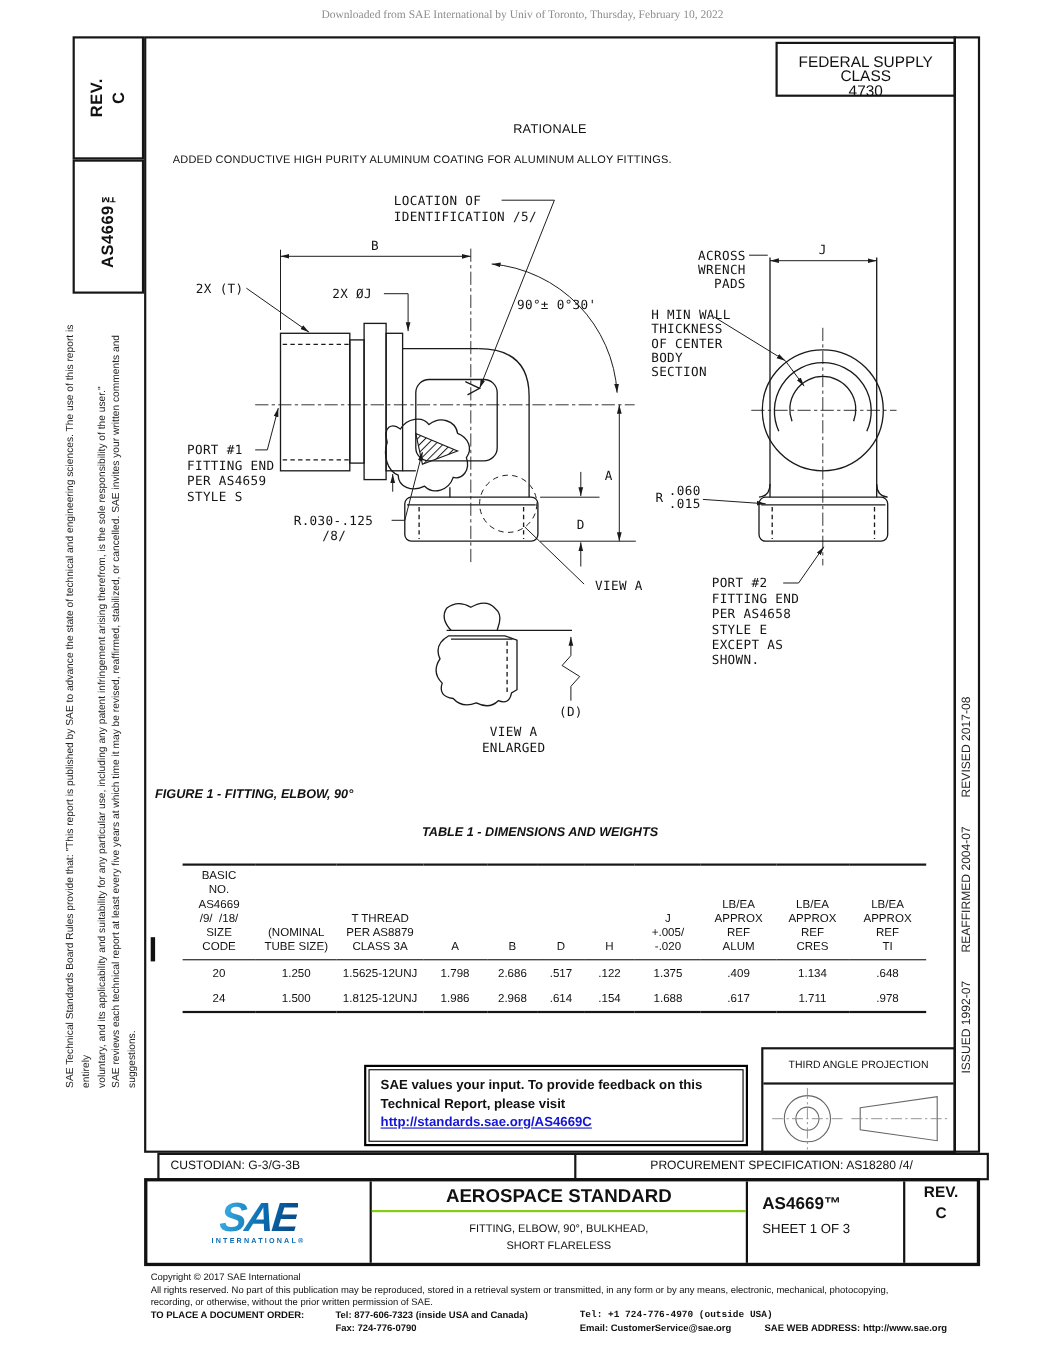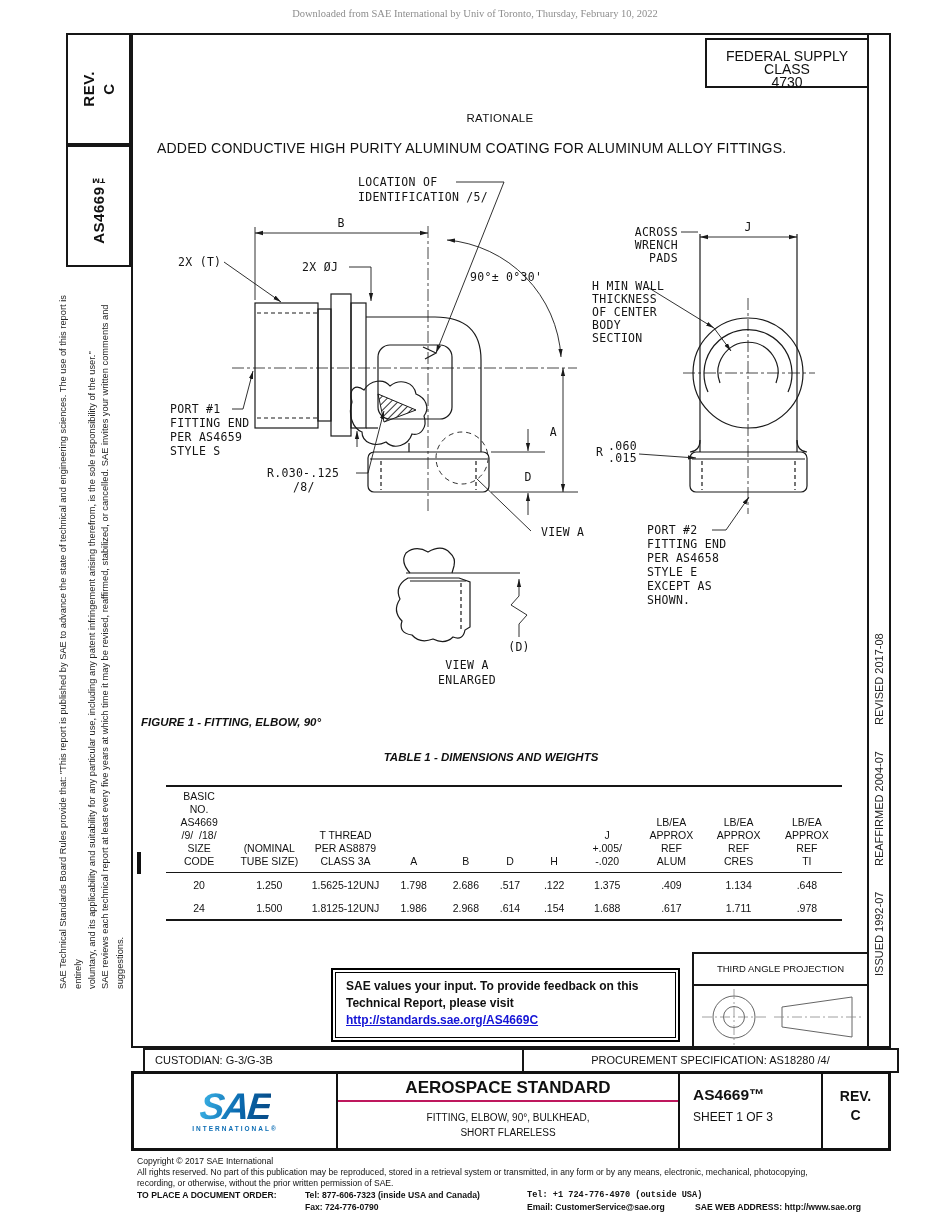--- a/index.html
+++ b/index.html
@@ -23,21 +23,21 @@
   
   .main-frame{left:131px;top:33px;width:738px;height:1015px;}
   .right-strip{left:867px;top:33px;width:24px;height:1015px;}
   .right-strip .vtext{height:100%;width:100%;font-size:11px;color:#222;padding-top:70px;box-sizing:border-box;
                       display:flex;flex-direction:row;align-items:center;}
   .right-strip span{display:inline;}
   .right-strip .gap{margin-top:26px;}
   .fsc-box{left:705px;top:38px;width:164px;height:50px;border:2px solid #161616;text-align:center;
            font-size:14px;line-height:13px;padding-top:10px;}
   .rationale-title{left:131px;top:112px;width:738px;text-align:center;font-size:11.5px;letter-spacing:.3px;}
-  .rationale-body{left:157px;top:140px;font-size:14px;letter-spacing:.2px;}
+  .rationale-body{left:157px;top:140px;font-size:10px;letter-spacing:.2px;}
   
   .fig-cap{left:141px;top:716px;width:700px;text-align:left;font-weight:bold;font-style:italic;font-size:11.5px;}
   .tab-cap{left:141px;top:751px;width:700px;text-align:center;font-weight:bold;font-style:italic;font-size:11.5px;}
   
   .dims-table{left:166px;top:785px;width:676px;border-collapse:collapse;table-layout:fixed;
               border-top:2px solid #161616;border-bottom:2px solid #161616;}
   .dims-table th{font-weight:normal;font-size:10.5px;line-height:13px;vertical-align:bottom;text-align:center;
                  white-space:pre-wrap;padding:3px 0 4px 0;border-bottom:1.5px solid #161616;}
   .dims-table td{font-size:10.5px;text-align:center;height:21px;}
   .change-bar{left:137px;top:852px;width:4px;height:22px;background:#111;}
@@ -55,26 +55,26 @@
   .proc-cell{flex:1;font-size:11px;line-height:21px;text-align:center;}
   
   .title-block{left:131px;top:1071px;width:760px;height:80px;border:3px solid #111;display:flex;}
   .tb-logo{width:202px;border-right:2.5px solid #111;display:flex;flex-direction:column;align-items:center;justify-content:center;}
   .sae-word{font-style:italic;font-weight:900;font-size:37px;line-height:34px;letter-spacing:-2px;
             transform:skewX(-6deg);
             background:linear-gradient(100deg,#33a7dd 10%,#0a6ab0 55%,#084f8c 90%);
             -webkit-background-clip:text;background-clip:text;color:transparent;}
   .sae-sub{font-size:6.5px;font-weight:bold;letter-spacing:2px;color:#0c6db4;margin-top:1px;}
   .tb-title{width:340px;border-right:2.5px solid #111;text-align:center;}
-  .tb-title .doc-type{font-weight:bold;font-size:17px;line-height:24px;border-bottom:2px solid #be185d;margin:2px 0 0 0;}
+  .tb-title .doc-type{font-weight:bold;font-size:17px;line-height:24px;border-bottom:2px solid #84cc16;margin:2px 0 0 0;}
   .tb-title .sub{font-size:10px;line-height:15px;margin-top:8px;}
   .tb-num{width:143px;border-right:2.5px solid #111;padding:12px 0 0 13px;box-sizing:border-box;}
   .tb-num .n1{font-weight:bold;font-size:15.5px;}
   .tb-num .n2{font-size:12px;margin-top:6px;}
-  .tb-rev{flex:1;text-align:center;padding-top:13px;font-weight:bold;font-size:14px;line-height:19px;white-space:pre-line;border-radius:15px;}
+  .tb-rev{flex:1;text-align:center;font-weight:bold;font-size:14px;line-height:19px;white-space:pre-line;border-radius:15px;}
   
   .copy{font-size:8.6px;color:#111;}
   .copy.b{font-weight:bold;}
   
   svg text{font-family:"DejaVu Sans Mono",monospace;font-size:11.5px;fill:#141414;letter-spacing:.3px;}
   svg .pl{fill:none;stroke:#1a1a1a;stroke-width:1.2px;}
   svg .dim{fill:none;stroke:#1a1a1a;stroke-width:0.9px;}
   svg .cl{fill:none;stroke:#1a1a1a;stroke-width:0.8px;stroke-dasharray:12 3 3 3;}
   svg .dash{stroke-dasharray:4 3;}
 </style>

